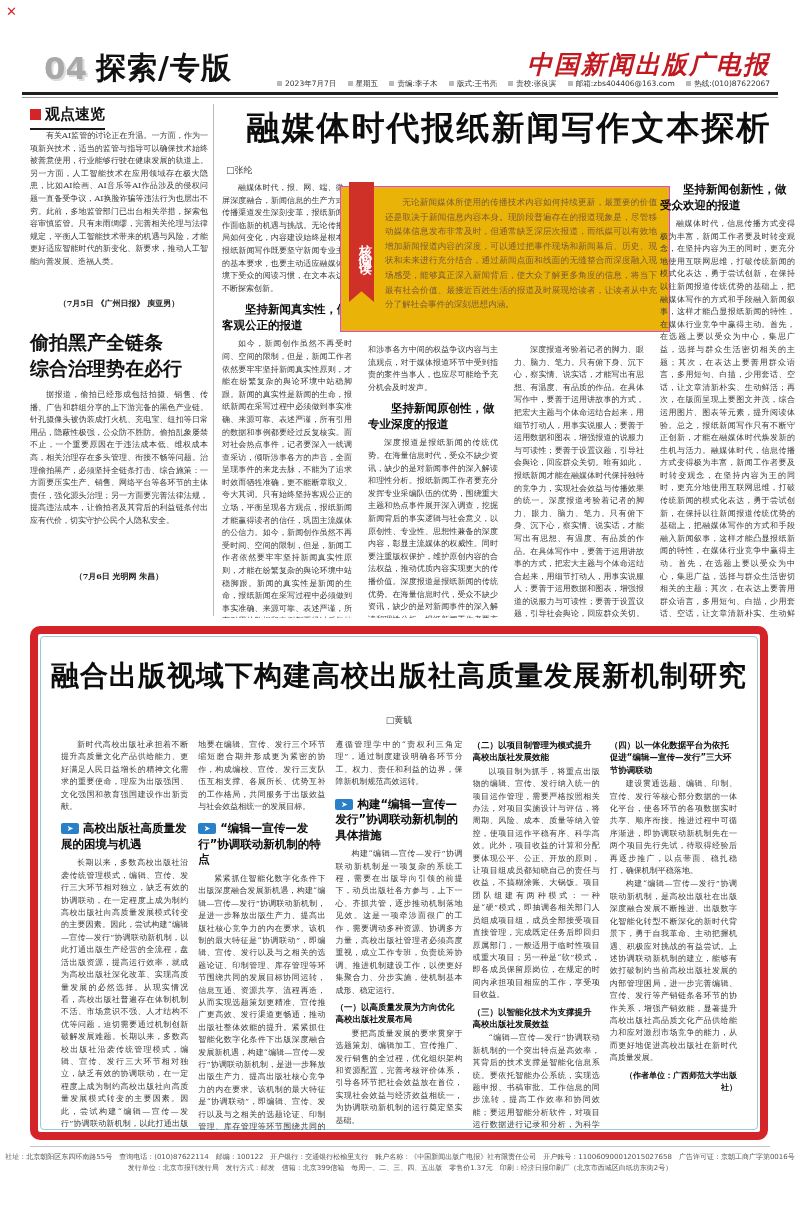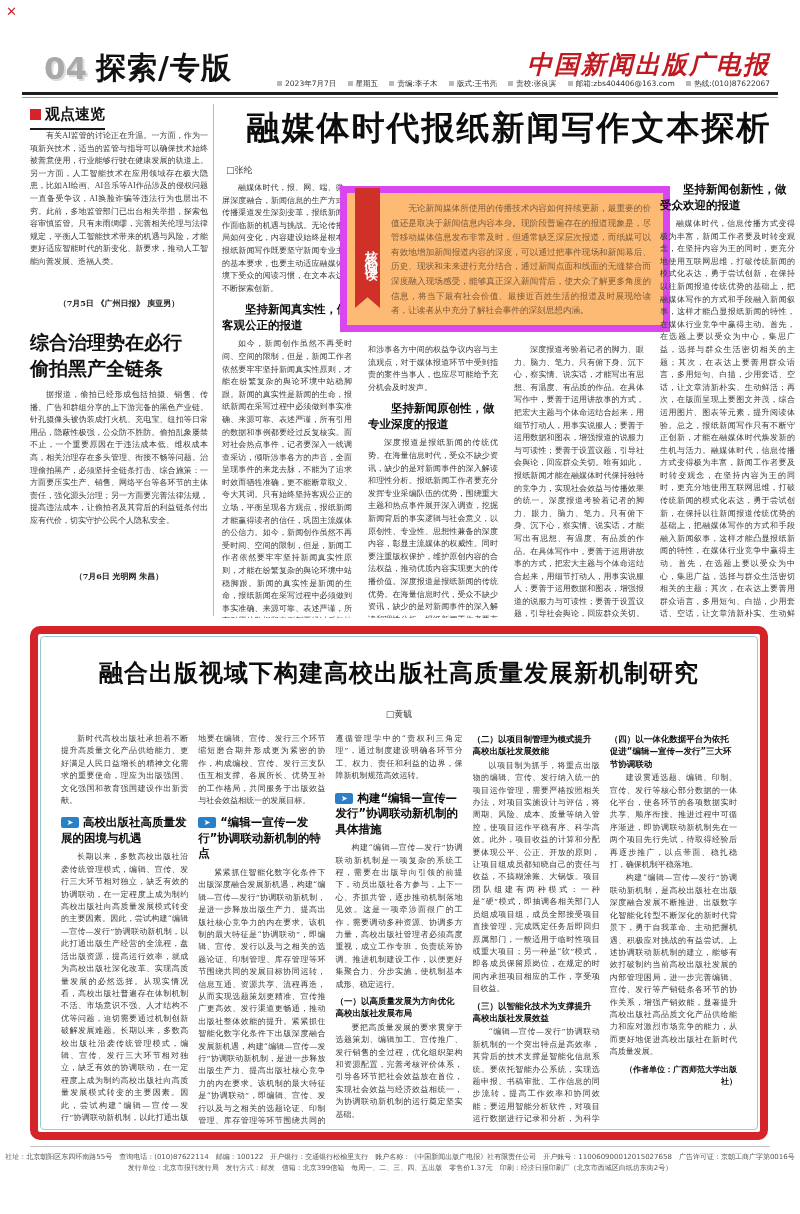--- a/index.html
+++ b/index.html
@@ -24,50 +24,50 @@
   .rail{position:absolute;left:30px;top:104px;width:178px;}
   .rail-label{display:inline-block;border-bottom:2px solid #1a1a1a;padding-bottom:4px;
         font-family:"DejaVu Sans",sans-serif;font-weight:900;font-size:15px;color:#111;}
   .red-square{display:inline-block;width:11px;height:11px;background:#d5232a;margin-right:4px;
         vertical-align:-1px;}
   .rail-title{font-family:"DejaVu Sans",sans-serif;font-weight:900;font-size:19px;line-height:25px;
         color:#111;margin:14px 0 8px;}
   .rail-title2{font-family:"DejaVu Sans",sans-serif;font-weight:900;font-size:19px;line-height:26px;
         color:#111;margin:20px 0 8px;}
   .rail-body{font-size:8px;line-height:12.6px;text-align:justify;color:#3a3a3a;overflow:hidden;}
-  .rail-body-1{height:164px;font-family:Liberation Serif, serif;}
+  .rail-body-1{height:164px;}
   .rail-body-2{height:178px;}
   .rail-src{font-size:8px;color:#222;text-align:center;margin-top:4px;font-weight:bold;}
   .v-divider{position:absolute;left:213px;top:104px;width:1px;height:512px;background:#b8b8b8;}
   
   .main-headline{position:absolute;left:222px;top:106px;width:574px;text-align:center;
         font-family:"DejaVu Sans",sans-serif;font-weight:900;font-size:33px;letter-spacing:2px;color:#0d0d0d;}
   .main-byline{position:absolute;left:226px;top:164px;font-size:9px;color:#444;}
   .col{position:absolute;font-size:8px;line-height:12.6px;text-align:justify;color:#3a3a3a;overflow:hidden;}
   .p{text-indent:2em;margin:0 0 1px;}
   .sub{font-family:"DejaVu Sans",sans-serif;font-weight:900;font-size:11.5px;line-height:15.5px;
         color:#0d0d0d;margin:7px 0 5px;text-indent:2em;text-align:left;}
   .c1{left:222px;top:182px;width:130px;height:436px;}
   .c2{left:368px;top:344px;width:130px;height:274px;}
   .c3{left:514px;top:344px;width:130px;height:274px;}
   .c4{left:660px;top:182px;width:135px;height:436px;}
-  .core{position:absolute;left:340px;top:186px;width:330px;height:146px;background:#fdba74;
-        border:7px solid #d946ef;box-sizing:border-box;}
+  .core{position:absolute;left:340px;top:186px;width:330px;height:146px;background:#eab308;
+        border:1px solid #d946ef;box-sizing:border-box;}
   .core-tab{position:absolute;left:8px;top:-5px;width:25px;height:120px;background:#cf3028;color:#fff;
         writing-mode:vertical-rl;font-family:"DejaVu Sans",sans-serif;font-weight:bold;font-size:13px;
         letter-spacing:6px;text-align:center;padding-top:6px;box-sizing:border-box;
         clip-path:polygon(0 0,100% 0,100% 100%,50% 91%,0 100%);}
   .core-text{position:absolute;left:44px;right:12px;top:8px;bottom:8px;font-size:8.6px;
         line-height:14.6px;color:#7a5a3a;text-align:justify;text-indent:2em;overflow:hidden;}
   
   .rbox{position:absolute;left:30px;top:626px;width:738px;height:514px;border:8px solid #d5232a;
         border-radius:10px;box-sizing:border-box;}
   .rbox-inner{position:absolute;inset:2px;border:1px solid #9cc8d2;border-radius:4px;}
   .rbox-title{margin-top:20px;text-align:center;font-family:"DejaVu Sans",sans-serif;font-weight:900;
-        font-size:24px;letter-spacing:1px;color:#0d0d0d;}
+        font-size:28px;letter-spacing:1px;color:#0d0d0d;}
   .rbox-byline{text-align:center;font-size:9px;color:#444;margin-top:19px;}
   .rcols{display:flex;gap:10px;margin:12px 20px 0;height:392px;}
   .rcol{flex:1;overflow:hidden;font-size:8px;line-height:12.4px;text-align:justify;color:#3a3a3a;}
   .arrow-sub{font-family:"DejaVu Sans",sans-serif;font-weight:900;font-size:11.5px;line-height:15.5px;
         color:#0d0d0d;margin:8px 0 5px;text-align:left;}
   .arrow-ic{display:inline-block;width:18px;height:11px;background:#2a7fc9;border-radius:2px;color:#fff;
         font-size:8px;line-height:11px;text-align:center;vertical-align:1px;margin-right:4px;
         font-family:"DejaVu Sans",sans-serif;}
   .num-sub{font-family:"DejaVu Sans",sans-serif;font-weight:bold;font-size:8.5px;line-height:12.4px;
         color:#111;margin:4px 0 2px;text-align:left;}
@@ -102,22 +102,22 @@
 
   <div class="rail">
     <div>
       <span class="rail-label"><span class="red-square"></span><span>观点速览</span></span>
     </div>
     <div class="rail-body rail-body-1">
       <p class="p">有关AI监管的讨论正在升温。一方面，作为一项新兴技术，适当的监管与指导可以确保技术始终被善意使用，行业能够行驶在健康发展的轨道上。另一方面，人工智能技术在应用领域存在极大隐患，比如AI绘画、AI音乐等AI作品涉及的侵权问题一直备受争议，AI换脸诈骗等违法行为也层出不穷。此前，多地监管部门已出台相关举措，探索包容审慎监管。只有未雨绸缪，完善相关伦理与法律规定，平衡人工智能技术带来的机遇与风险，才能更好适应智能时代的新变化、新要求，推动人工智能向善发展、造福人类。</p>
     </div>
     <div class="rail-src">（7月5日 《广州日报》 庾亚男）</div>
     <div class="rail-title2">
+      <div>偷拍黑产全链条</div>
       <div>综合治理势在必行</div>
-      <div>偷拍黑产全链条</div>
     </div>
     <div class="rail-body rail-body-2">
       <p class="p">据报道，偷拍已经形成包括拍摄、销售、传播、广告和群组分享的上下游完备的黑色产业链。针孔摄像头被伪装成打火机、充电宝、纽扣等日常用品，隐蔽性极强，公众防不胜防。偷拍乱象屡禁不止，一个重要原因在于违法成本低、维权成本高，相关治理存在多头管理、衔接不畅等问题。治理偷拍黑产，必须坚持全链条打击、综合施策：一方面要压实生产、销售、网络平台等各环节的主体责任，强化源头治理；另一方面要完善法律法规，提高违法成本，让偷拍者及其背后的利益链条付出应有代价，切实守护公民个人隐私安全。</p>
     </div>
     <div class="rail-src">（7月6日 光明网 朱昌）</div>
   </div>
   <div class="v-divider"></div>
 
   <div class="main-headline">融媒体时代报纸新闻写作文本探析</div>
   <div class="main-byline">□张纶</div>

